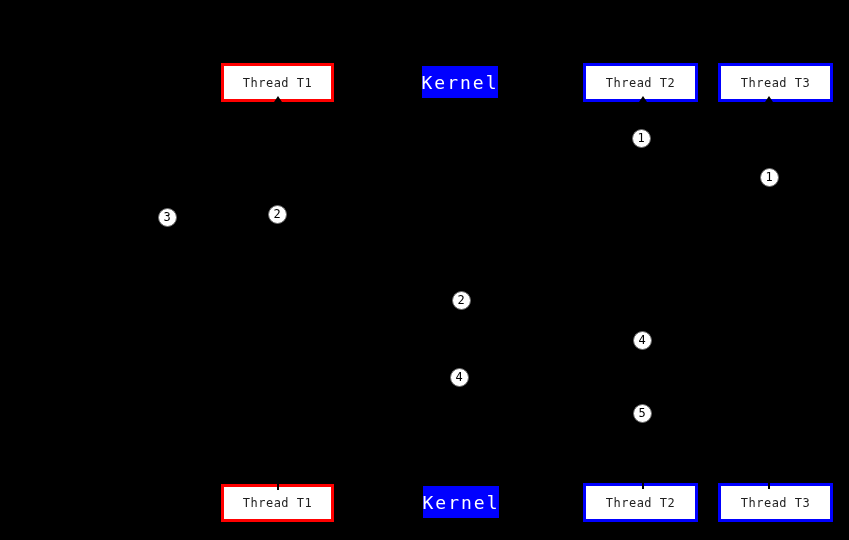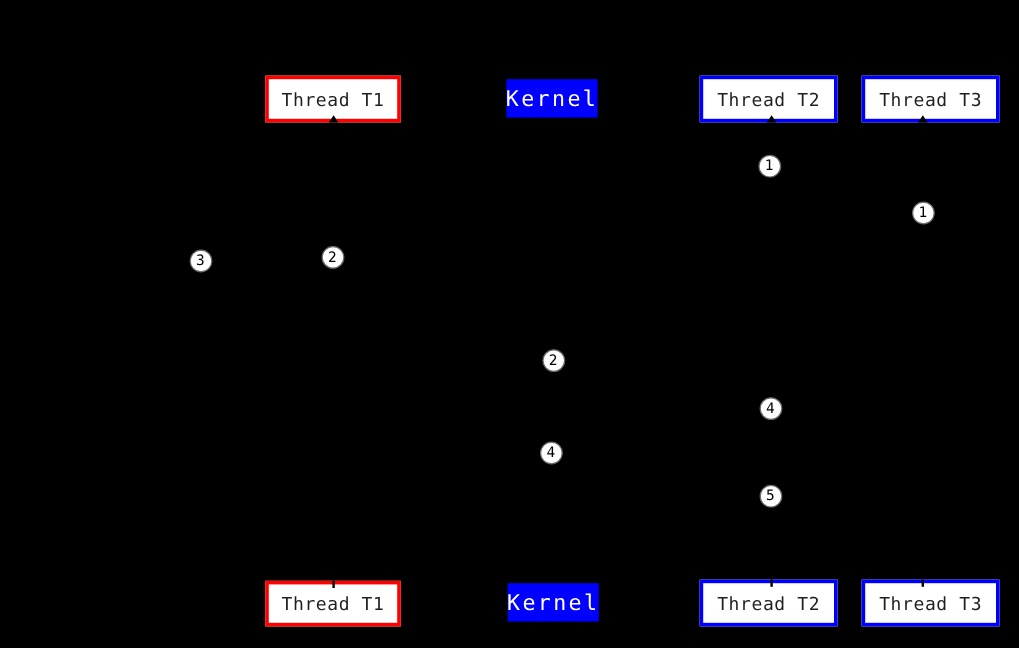--- a/index.html
+++ b/index.html
@@ -12,21 +12,21 @@
     overflow: hidden;
     font-family: "DejaVu Sans Mono", "Liberation Mono", monospace;
   }
   .box {
     position: absolute;
     box-sizing: border-box;
     display: flex;
     align-items: center;
     justify-content: center;
     white-space: nowrap;
-    font-size: 15px;
+    font-size: 12px;
     letter-spacing: 0.5px;
   }
   .box.red-outline {
     background: #ffffff;
     border: 3px solid #ff0000;
     color: #1f1f1f;
   }
   .box.blue-outline {
     background: #ffffff;
     border: 3px solid #0000ff;

